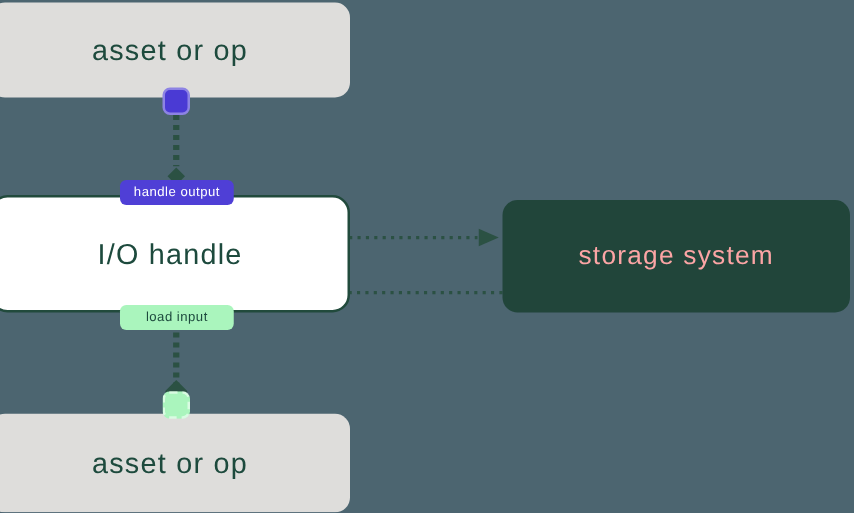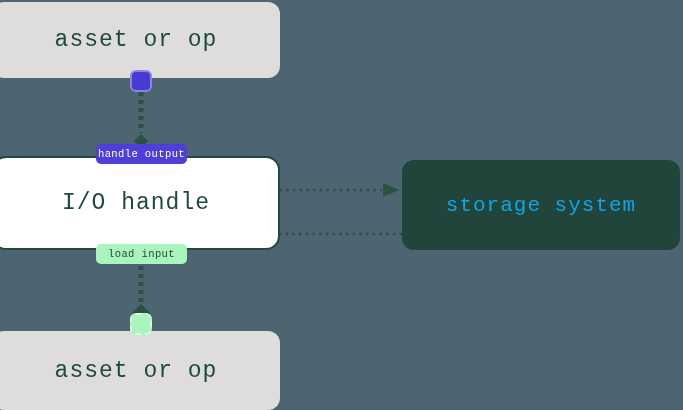--- a/index.html
+++ b/index.html
@@ -7,21 +7,21 @@
     margin: 0;
     padding: 0;
     background: #4c6570;
   }
   #stage {
     position: relative;
     width: 683px;
     height: 410px;
     background: #4c6570;
     overflow: hidden;
-    font-family: Liberation Mono, monospace;
+    font-family: Liberation Sans, sans-serif;
   }
 
   
   #edges {
     position: absolute;
     left: 0;
     top: 0;
     width: 683px;
     height: 410px;
     pointer-events: none;
@@ -61,21 +61,21 @@
     letter-spacing: 1px;
   }
 
   #storage-system {
     left: 402px;
     top: 160px;
     width: 278px;
     height: 90px;
     background: #21453a;
     border-radius: 12px;
-    color: #0ea5e9;
+    color: #fca5a5;
     font-size: 21px;
     letter-spacing: 1px;
   }
 
   
   .handle {
     position: absolute;
     width: 22px;
     height: 22px;
     border-radius: 6px;

